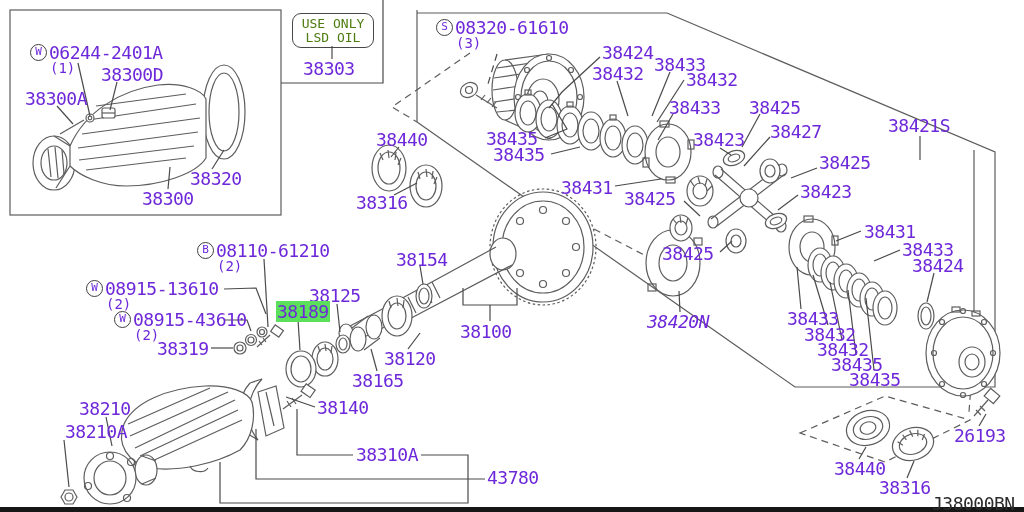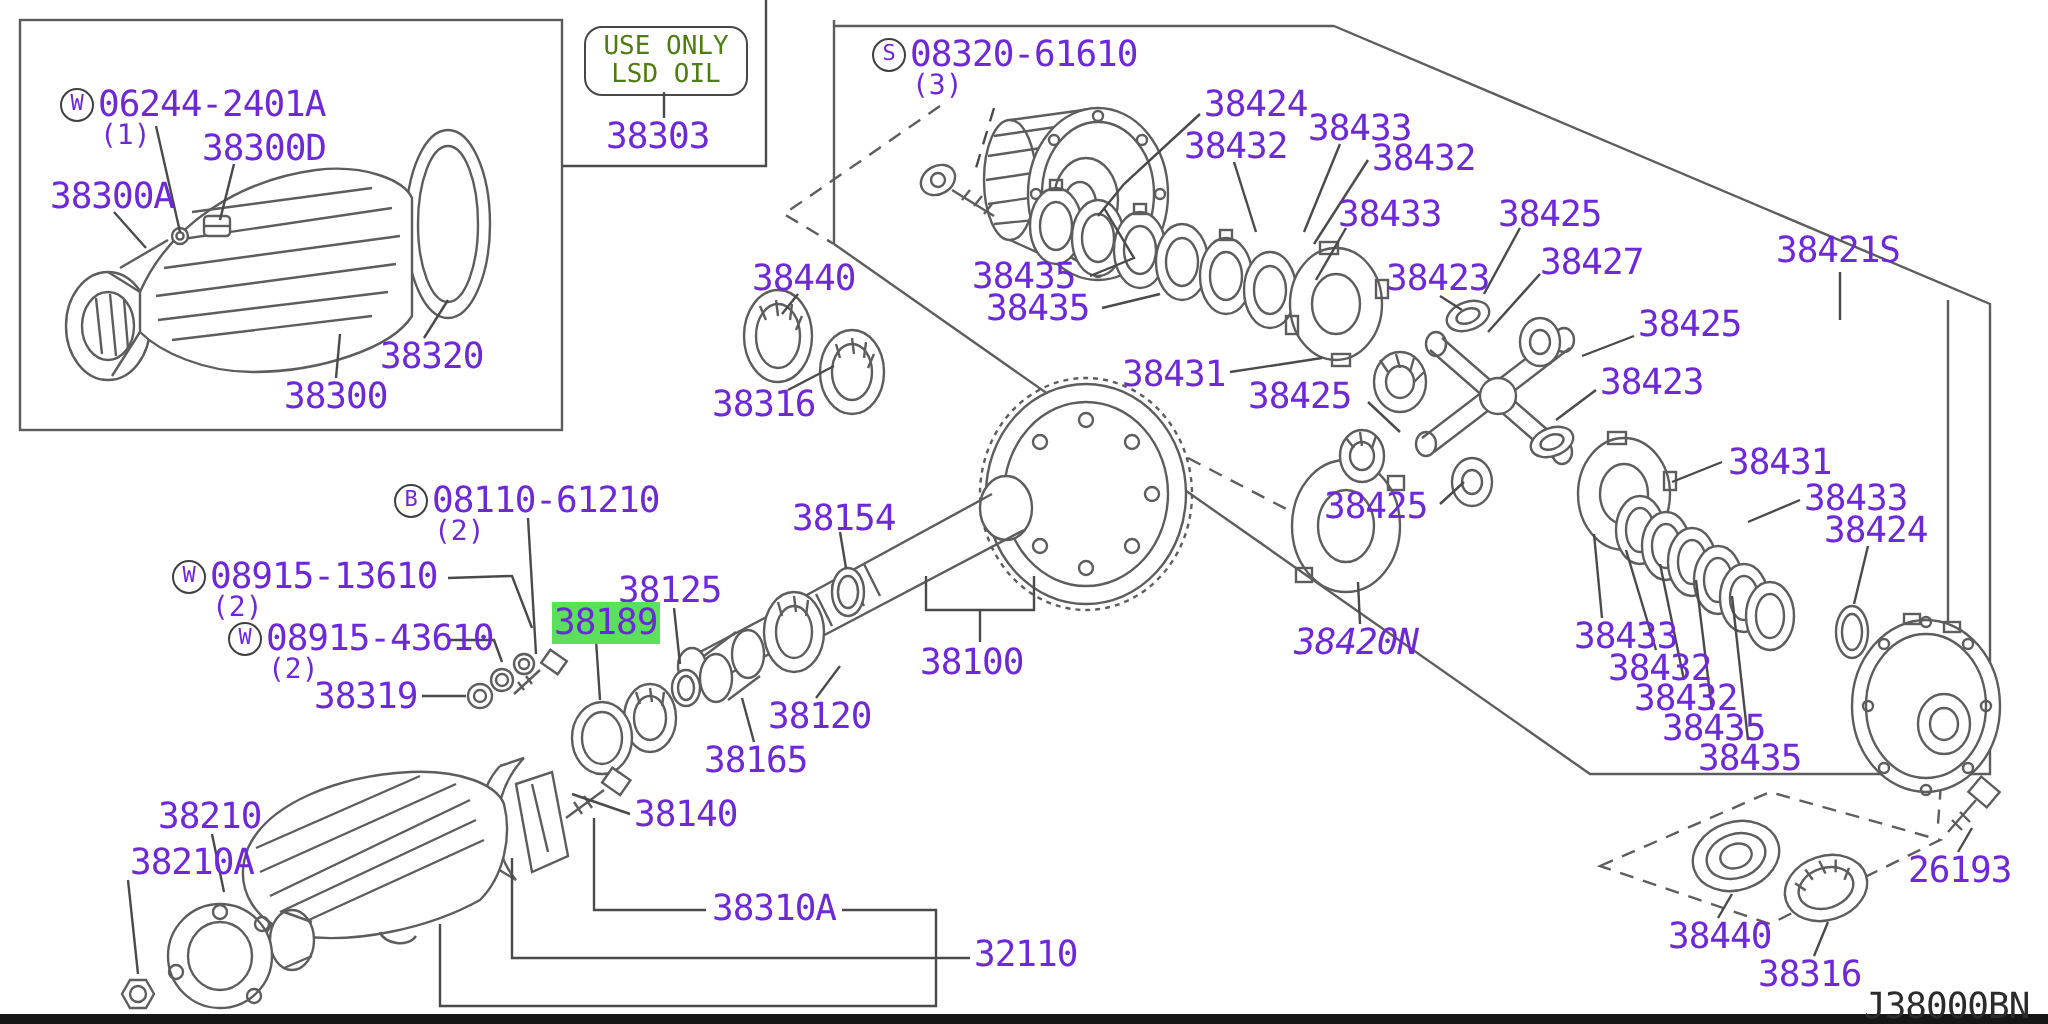--- a/index.html
+++ b/index.html
@@ -391,16 +391,16 @@
       <div class="lbl" style="left: 804px; top: 326px;"><span class="txt">38432</span></div>
       <div class="lbl" style="left: 817px; top: 341px;"><span class="txt">38432</span></div>
       <div class="lbl" style="left: 831px; top: 356px;"><span class="txt">38435</span></div>
       <div class="lbl" style="left: 849px; top: 371px;"><span class="txt">38435</span></div>
       <div class="lbl" style="left: 834px; top: 460px;"><span class="txt">38440</span></div>
       <div class="lbl" style="left: 879px; top: 479px;"><span class="txt">38316</span></div>
       <div class="lbl" style="left: 954px; top: 427px;"><span class="txt">26193</span></div>
       <div class="lbl" style="left: 79px; top: 400px;"><span class="txt">38210</span></div>
       <div class="lbl" style="left: 34px; top: 423px; margin-left: 31px;"><span class="txt">38210A</span></div>
       <div class="lbl" style="left: 356px; top: 446px;"><span class="txt">38310A</span></div>
-      <div class="lbl" style="left: 487px; top: 469px;"><span class="txt">32110</span></div>
+      <div class="lbl" style="left: 487px; top: 469px;"><span class="txt">43780</span></div>
     </div>
 
 </div>
 
 </body></html>

